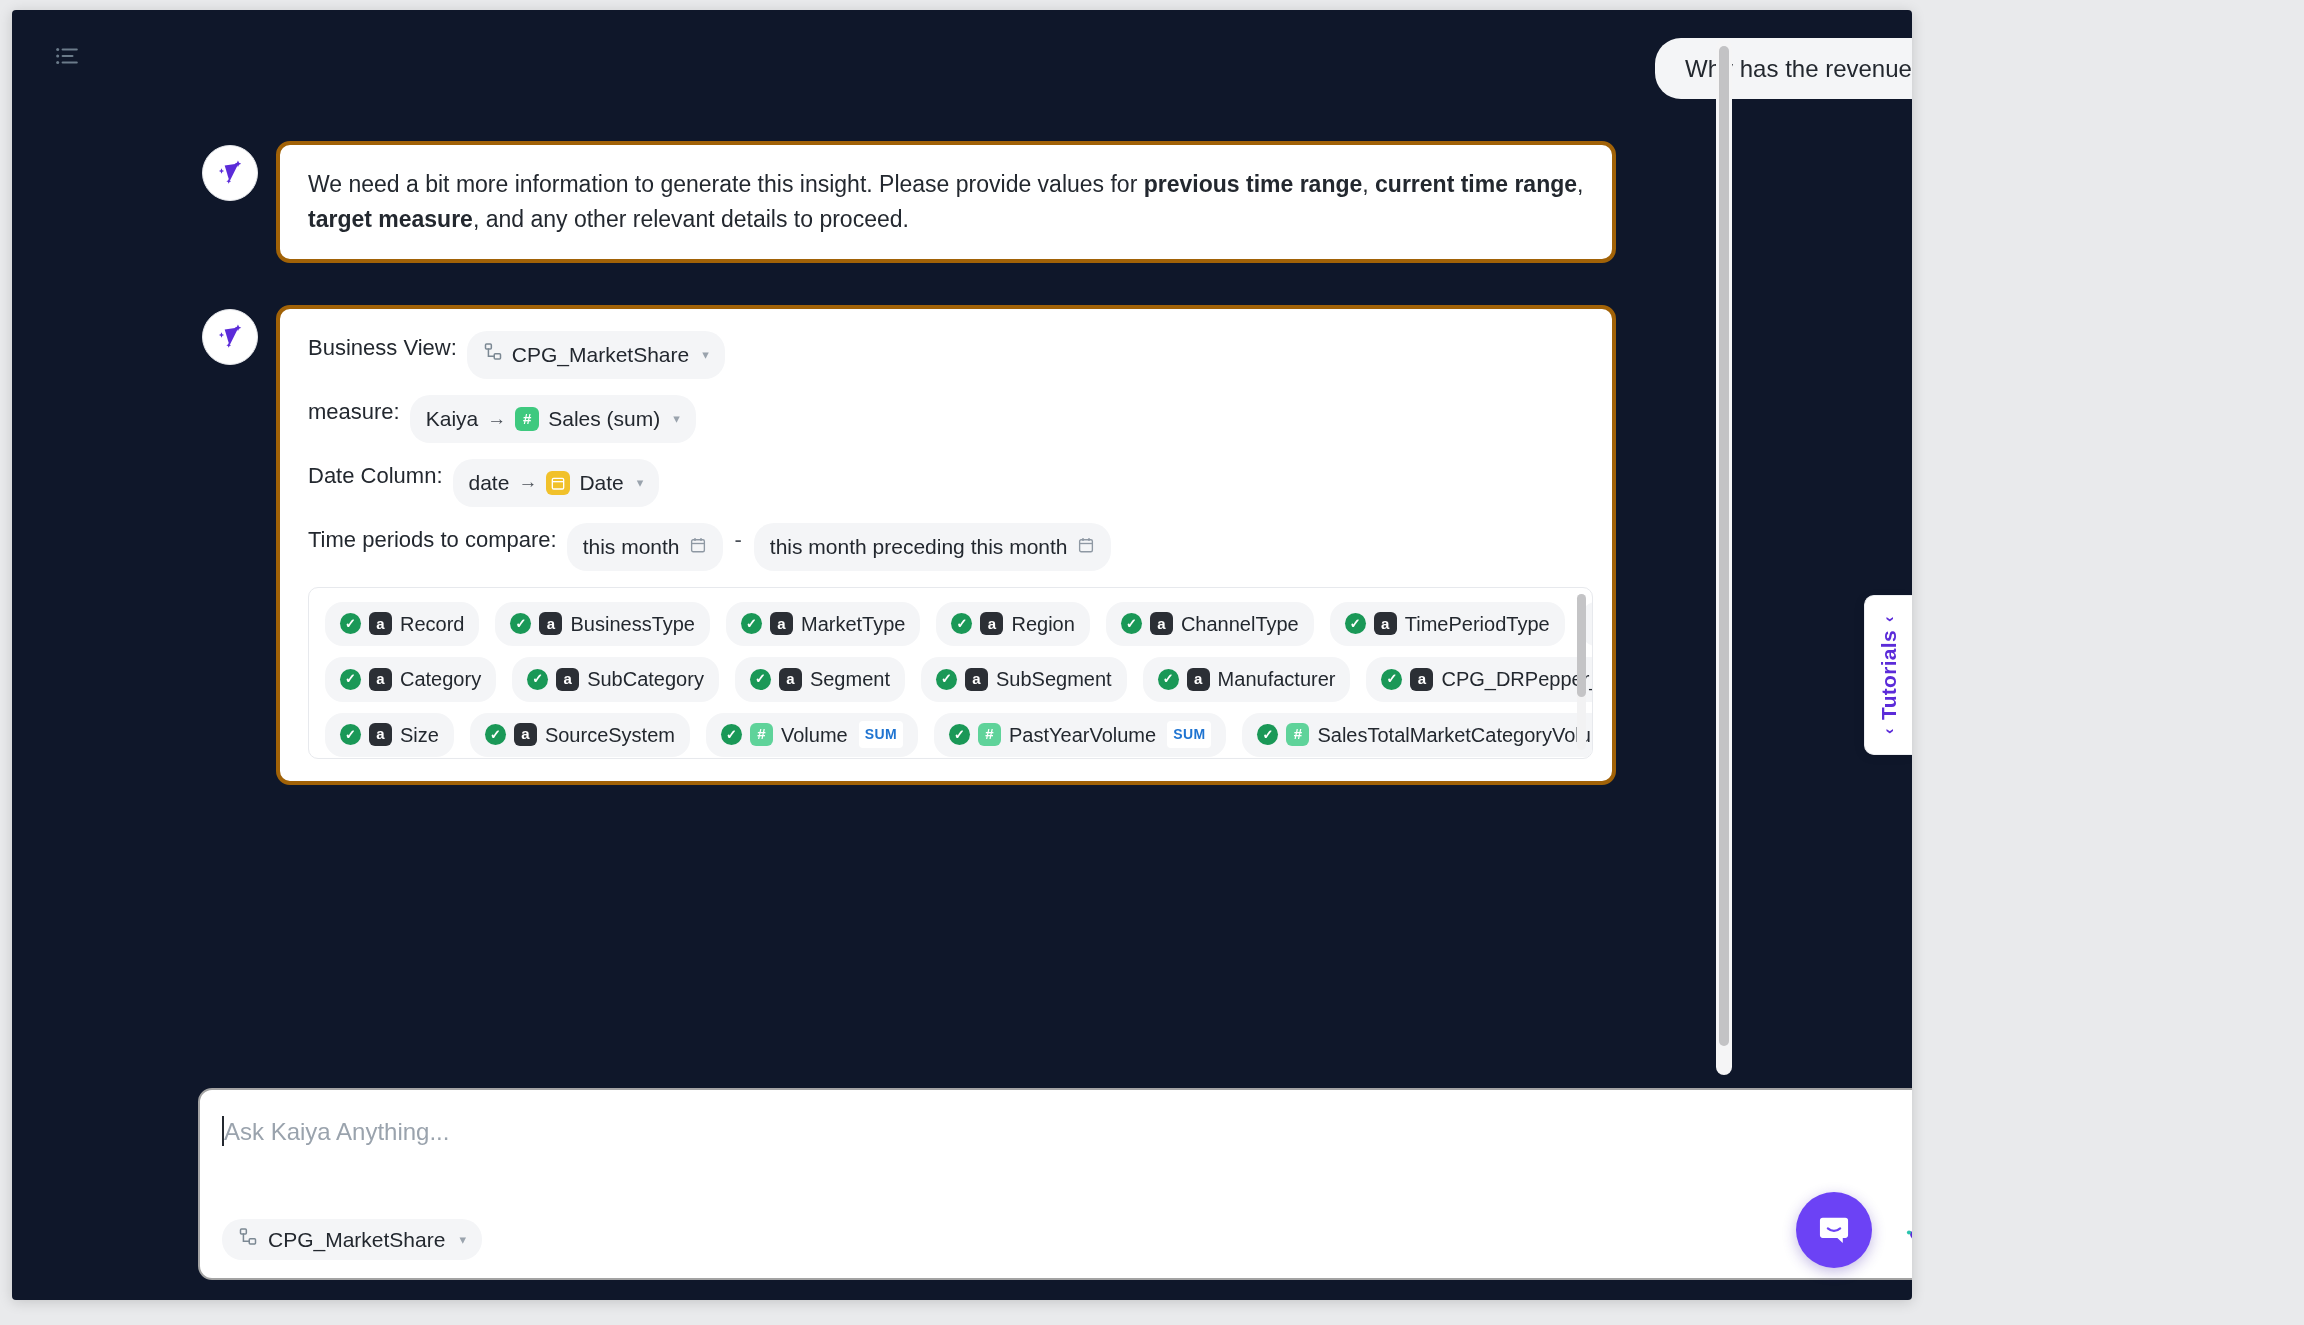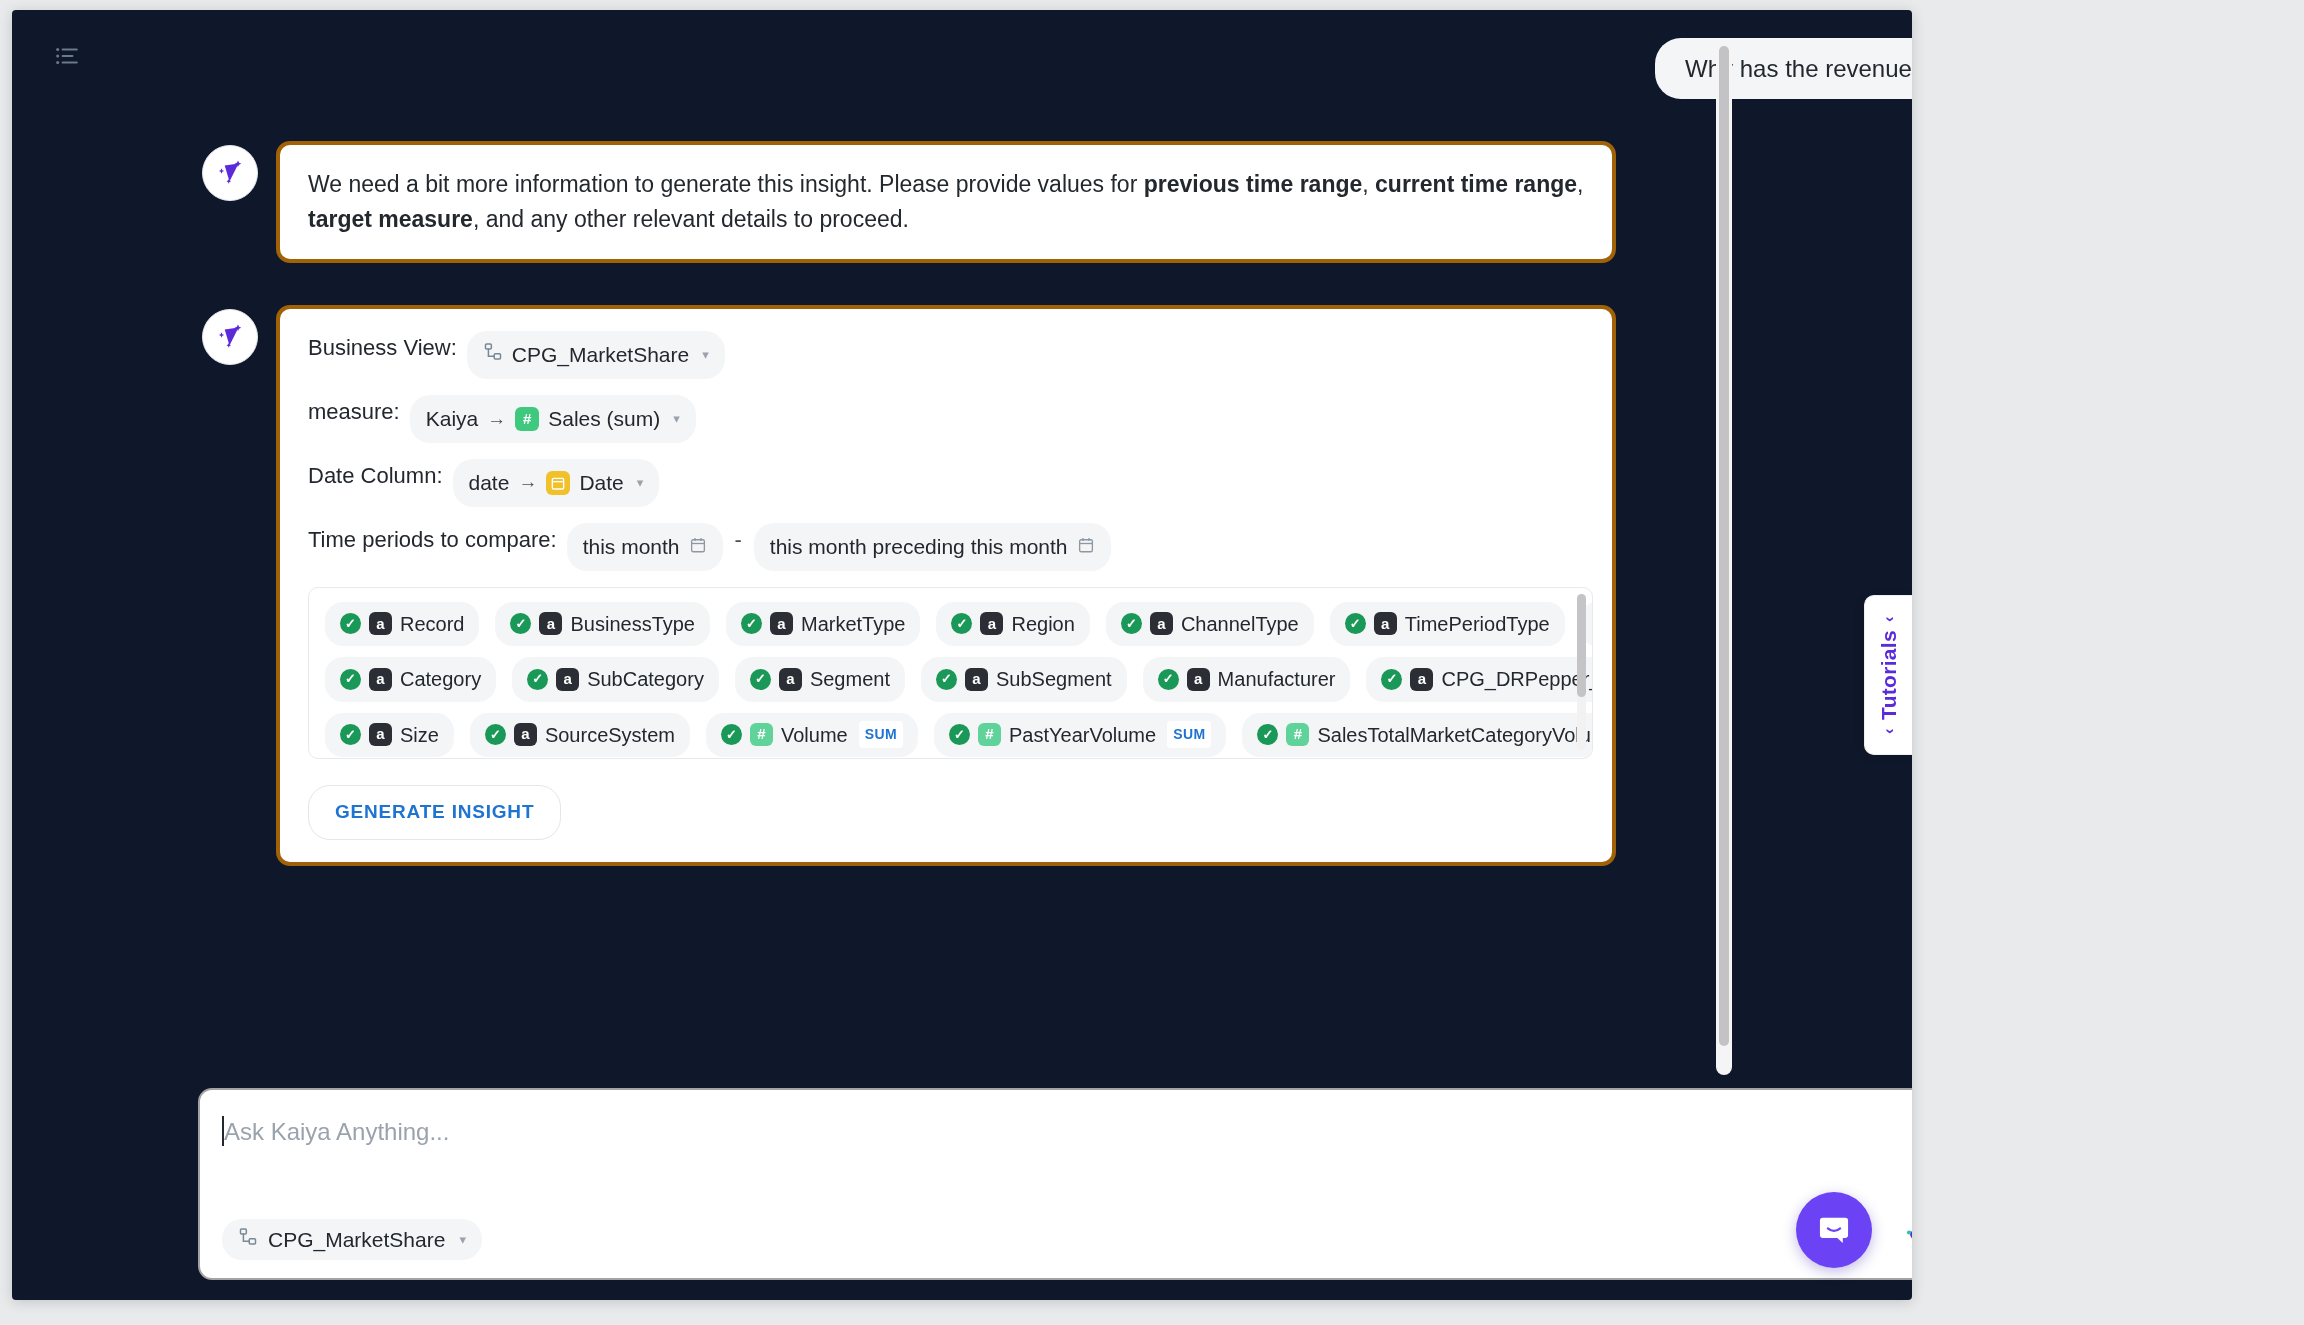--- a/index.html
+++ b/index.html
@@ -492,21 +492,20 @@
                   <span class="check">✓</span>
                   <span class="badge-hash-lt">#</span>
                   <span>SalesTotalMarketCategoryVolume</span>
                 </span>
             </div>
             <div class="feat-scroll">
                 <i></i>
               </div>
           </div>
 
-          <div class="gen-btn">GENERATE INSIGHT</div>
 
         </div>
       </div>
     </div>
   </div>
 
   <div class="main-scroll">
       <i></i>
     </div>
 

